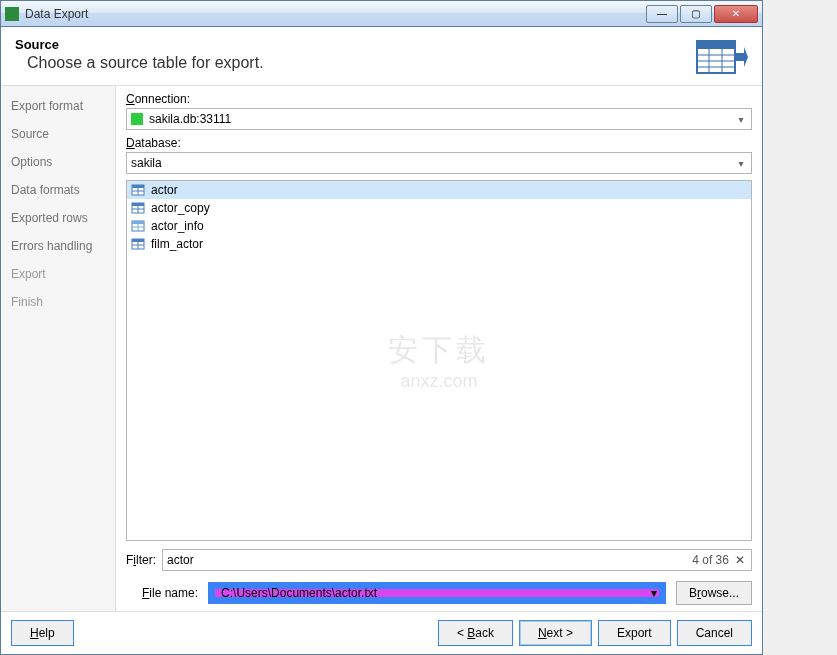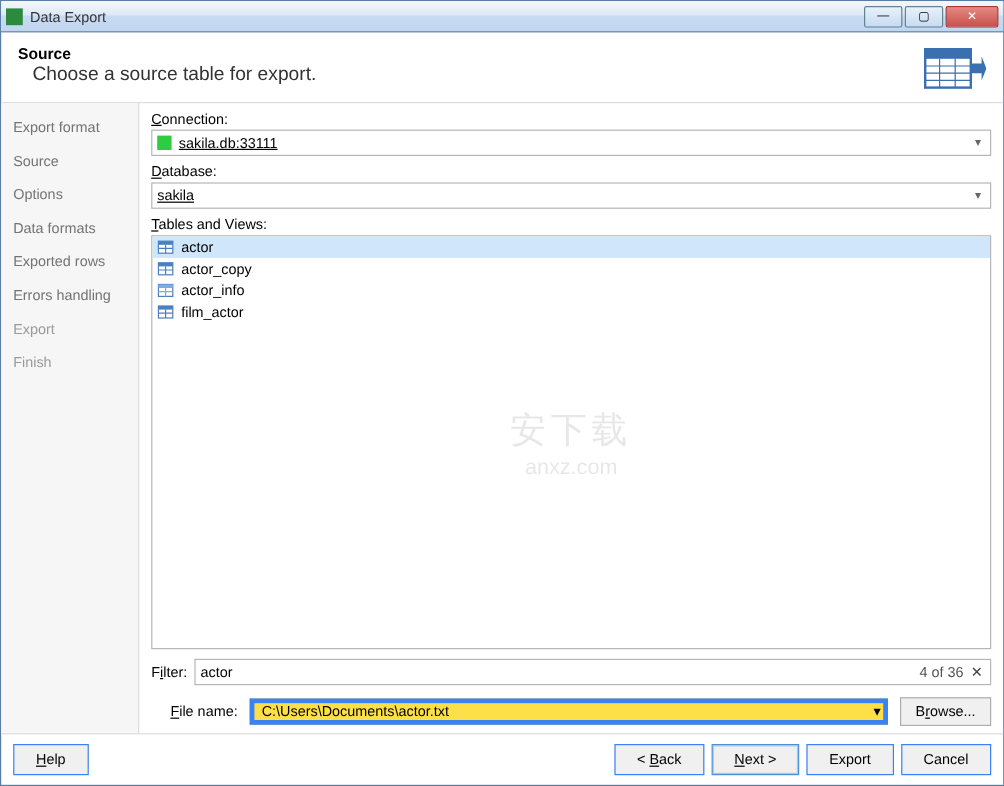--- a/index.html
+++ b/index.html
@@ -1,17 +1,17 @@
 <!DOCTYPE html>
 <html><head>
 <meta charset="utf-8">
 <style>
 * { box-sizing: border-box; margin: 0; padding: 0; }
 body { font-family: "Segoe UI", Tahoma, sans-serif; font-size: 12px; background: #f0f0f0; width: 837px; height: 655px; overflow: hidden; }
-.window { width: 837px; height: 655px; display: flex; flex-direction: column; background: #fff; border: 1px solid #5a7ea3; justify-content: flex-end; }
+.window { width: 763px; height: 655px; display: flex; flex-direction: column; background: #fff; border: 1px solid #5a7ea3; justify-content: flex-end; }
 .titlebar { height: 26px; background: linear-gradient(to bottom, #f4f8fc 0%, #dde9f7 45%, #c7dbf2 50%, #c0d6ef 100%); display: flex; align-items: center; padding: 0 4px; border-bottom: 1px solid #5a7ea3; }
 .titlebar .app-icon { width: 14px; height: 14px; background: #2b8a3e; margin-right: 6px; }
 .titlebar .title { font-size: 12px; color: #333; }
 .titlebar .winbtns { margin-left: auto; display: flex; gap: 2px; }
 .titlebar .winbtn { width: 32px; height: 18px; border: 1px solid #65828f; border-radius: 2px; display: flex; align-items: center; justify-content: center; font-size: 10px; }
 .titlebar .winbtn.min { background: linear-gradient(#e8f1fb,#c7dbf2); }
 .titlebar .winbtn.max { background: linear-gradient(#e8f1fb,#c7dbf2); }
 .titlebar .winbtn.close { background: linear-gradient(#e48a83,#c8504a); color: #fff; border-color:#a33; width:44px; }
 .header { padding: 10px 14px 8px 14px; display: flex; align-items: flex-start; border-bottom: 1px solid #ddd; }
 .header .htext { flex: 1; }
@@ -20,33 +20,33 @@
 .header .hicon { width: 52px; height: 40px; }
 .body { flex: 1; display: flex; min-height: 0; }
 .sidebar { width: 115px; background: #f6f6f6; border-right: 1px solid #ddd; padding-top: 6px; }
 .sidebar .sitem { padding: 7px 10px; font-size: 12px; color: #737373; cursor: pointer; }
 .sidebar .sitem.disabled { color: #9a9a9a; cursor: default; }
 .main { flex: 1; padding: 6px 10px 6px 10px; display: flex; flex-direction: column; min-height: 0; }
 .fldlabel { font-size: 12px; margin-bottom: 2px; }
 .u { text-decoration: underline; }
 .combo { display: flex; align-items: center; height: 22px; border: 1px solid #b6b6b6; background: #fff; padding: 0 2px 0 4px; margin-bottom: 6px; }
 .combo .cbicon { width: 12px; height: 12px; background: #2ecc40; margin-right: 6px; }
-.combo .cbtext { flex: 1; text-decoration: underline; }
+.combo .cbtext { flex: 1; }
 .combo .cbarrow { width: 16px; text-align: center; color: #666; font-size: 10px; }
 .listbox { flex: 1; border: 1px solid #b6b6b6; background: #fff; overflow: auto; min-height: 100px; position: relative; }
 .listrow { display: flex; align-items: center; height: 18px; padding: 0 4px; gap: 6px; }
 .listrow.selected { background: #cfe6fb; }
 .listrow .ricon { width: 14px; height: 12px; display: flex; align-items: center; justify-content: center; }
 .filterrow { display: flex; align-items: center; margin-top: 8px; gap: 6px; }
 .filterrow .fbox { flex: 1; border: 1px solid #b6b6b6; background: #fff; height: 22px; display: flex; align-items: center; padding: 0 4px; }
 .filterrow .fbox input { border: none; outline: none; flex: 1; font-size: 12px; font-family: inherit; }
 .filterrow .fcount { color: #555; padding: 0 4px; white-space: nowrap; }
 .filterrow .fclear { cursor: pointer; padding: 0 2px; color: #444; }
 .fnrow { display: flex; align-items: center; margin-top: 10px; gap: 10px; margin-left: 16px; }
-.fnrow .fncombo { flex: 1; display: flex; align-items: center; height: 22px; border: 4px solid #3b82f6; background: #fde047; padding: 0 2px 0 6px; }
+.fnrow .fncombo { flex: 1; display: flex; align-items: center; height: 22px; border: 7px solid #3b82f6; background: #d946ef; padding: 0 2px 0 6px; }
 .fnrow .fncombo .cbtext { flex: 1; }
 .fnrow .browsebtn { height: 24px; padding: 0 12px; border: 1px solid #adadad; background: #f0f0f0; cursor: pointer; font-size: 12px; }
 .footer { border-top: 1px solid #ddd; padding: 8px 10px; display: flex; align-items: center; gap: 6px; }
 .footer .btn { height: 26px; padding: 0 18px; border: 1px solid #3b82f6; background: #f0f0f0; cursor: pointer; font-size: 12px; }
 .footer .btn.default { border: 1px solid #4a90d9; box-shadow: 0 0 0 1px #a8ccf0 inset; }
 .footer .spacer { flex: 1; }
 .watermark { position: absolute; top: 50%; left: 50%; transform: translate(-50%,-50%); opacity: 0.15; pointer-events: none; text-align: center; }
 .watermark .wm1 { font-size: 30px; letter-spacing: 4px; color: #666; }
 .watermark .wm2 { font-size: 18px; color: #666; }
 svg { display: block; }
@@ -105,21 +105,20 @@
         <div class="cbtext">sakila.db:33111</div>
         <div class="cbarrow">▾</div>
       </div>
 
       <div class="fldlabel"><span class="u">D</span>atabase:</div>
       <div class="combo">
         <div class="cbtext">sakila</div>
         <div class="cbarrow">▾</div>
       </div>
 
-      <div class="fldlabel"><span class="u">T</span>ables and Views:</div>
       <div class="listbox">
         <div class="listrow selected">
           <span class="ricon">
               <svg width="14" height="12">
                 <rect x="1" y="1" width="12" height="10" fill="#fff" stroke="#4a7fc0"></rect>
                 <rect x="1" y="1" width="12" height="3" fill="#4a7fc0"></rect>
                 <line x1="1" y1="7" x2="13" y2="7" stroke="#4a7fc0"></line>
                 <line x1="7" y1="4" x2="7" y2="11" stroke="#4a7fc0"></line>
               </svg>
             </span>

